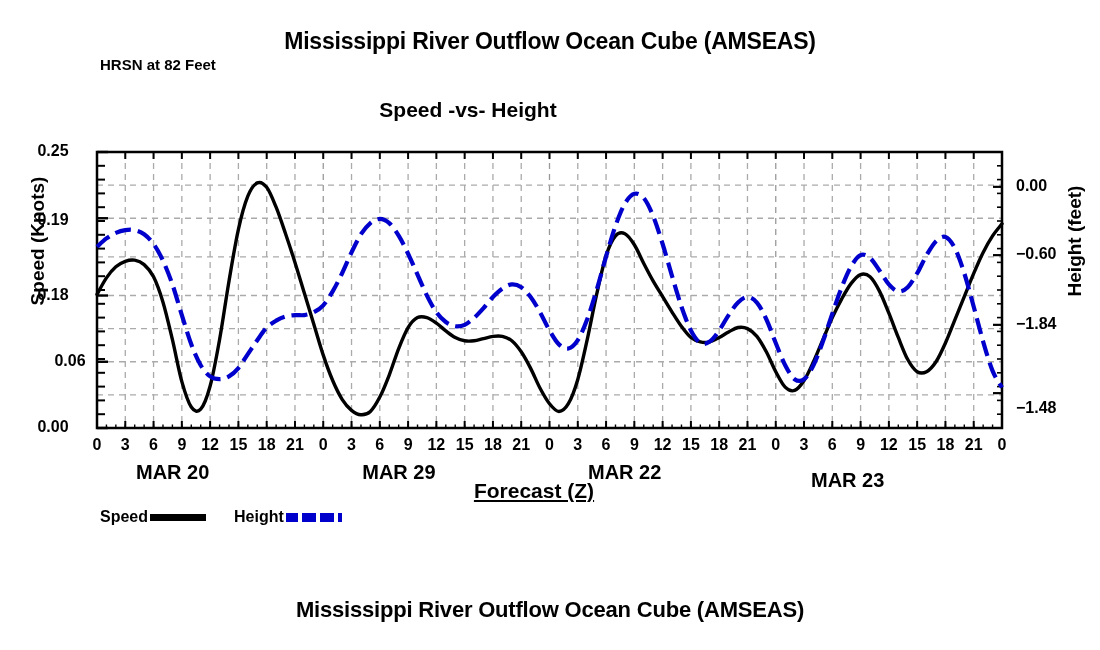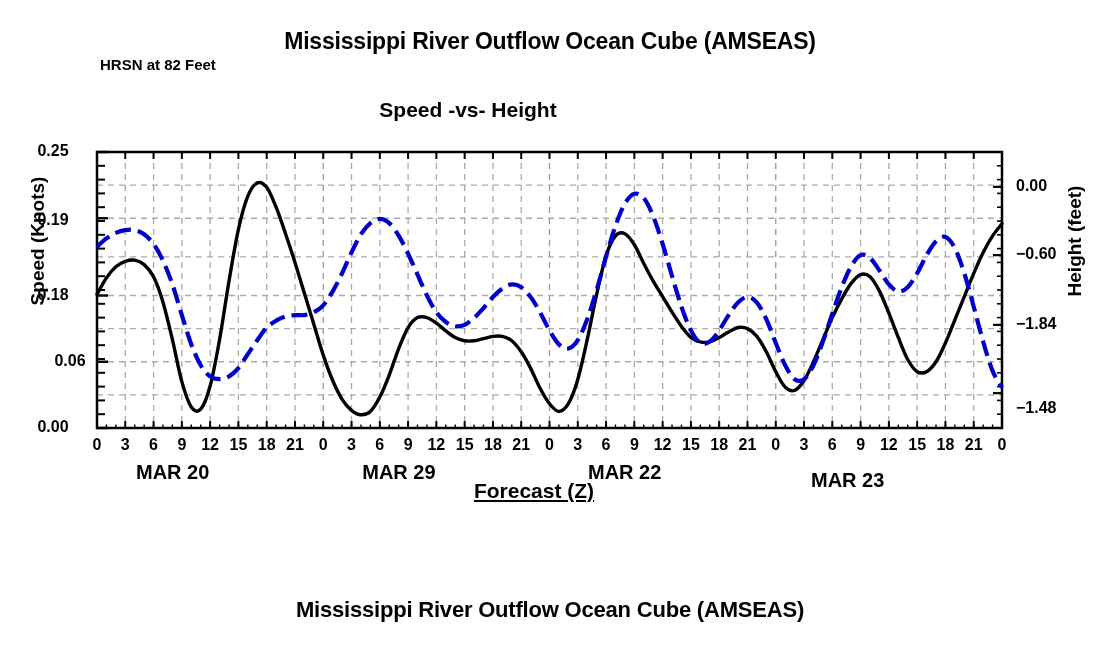--- a/index.html
+++ b/index.html
@@ -379,15 +379,25 @@
         <div class="tick-num" style="left: 987px; top: 436px;">0</div>
       </div>
     <div id="day-box">
         <div class="daylabel" style="left: 135.984px; top: 461px;">MAR 20</div>
         <div class="daylabel" style="left: 362.234px; top: 461px;">MAR 29</div>
         <div class="daylabel" style="left: 588px; top: 461px;">MAR 22</div>
         <div class="daylabel" style="left: 811px; top: 461px; margin-top: 8px;">MAR 23</div>
       </div>
   </div>
 
+  <div class="legend">
+    <div class="legend-item">
+      <span class="legend-text">Speed</span>
+      <span class="swatch-solid"></span>
+    </div>
+    <div class="legend-item">
+      <span class="legend-text">Height</span>
+      <span class="swatch-dash"></span>
+    </div>
+  </div>
 
   <div class="title-bottom">Mississippi River Outflow Ocean Cube (AMSEAS)</div>
 </div>
 
 </body></html>

